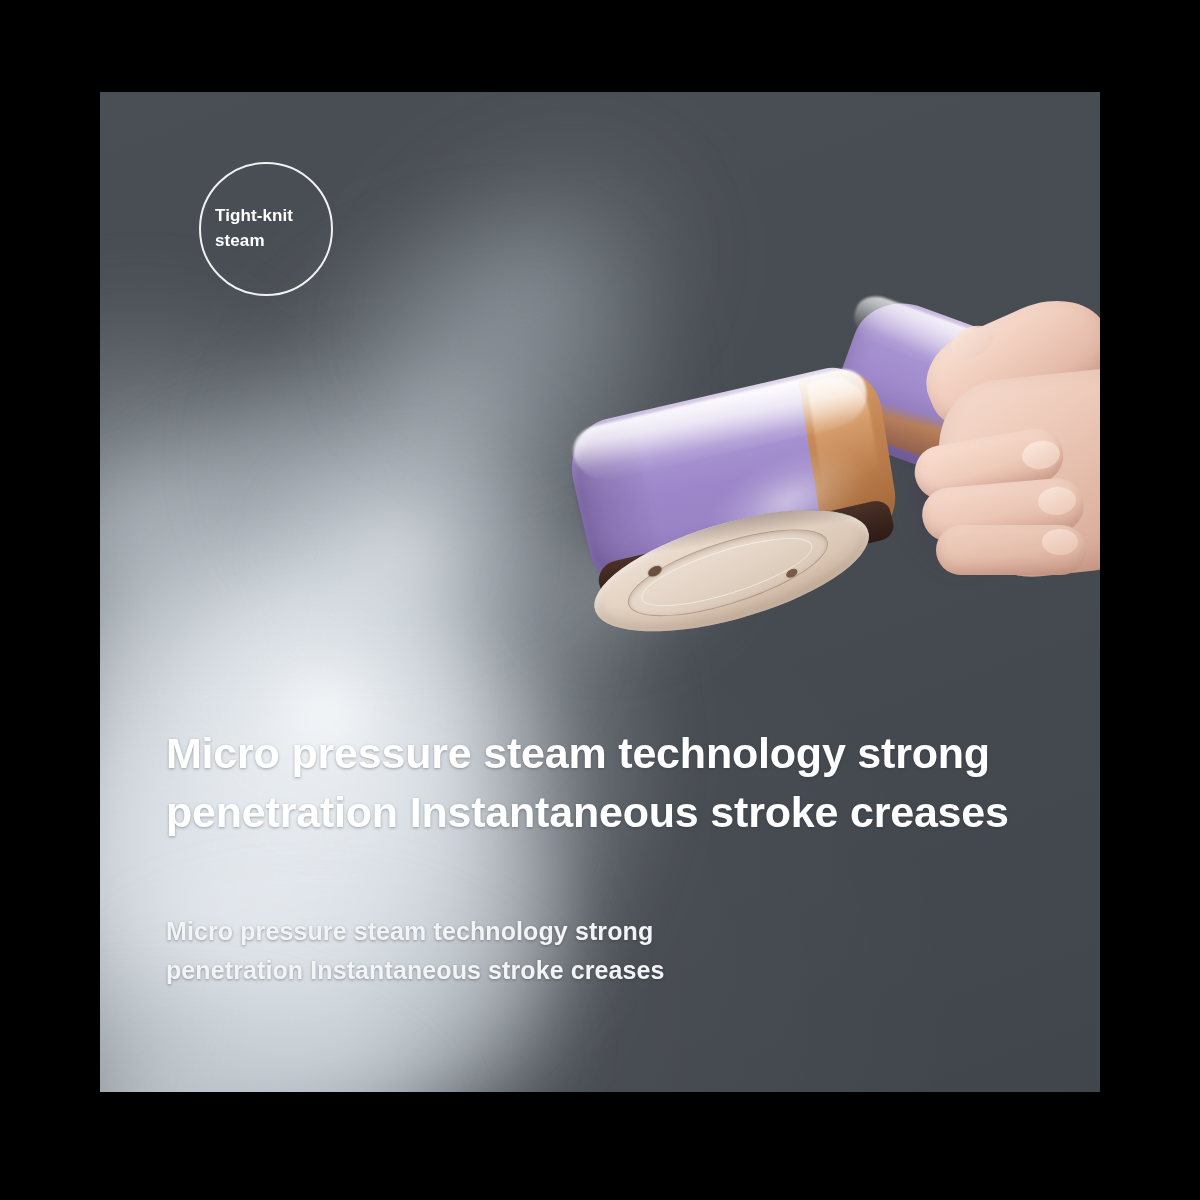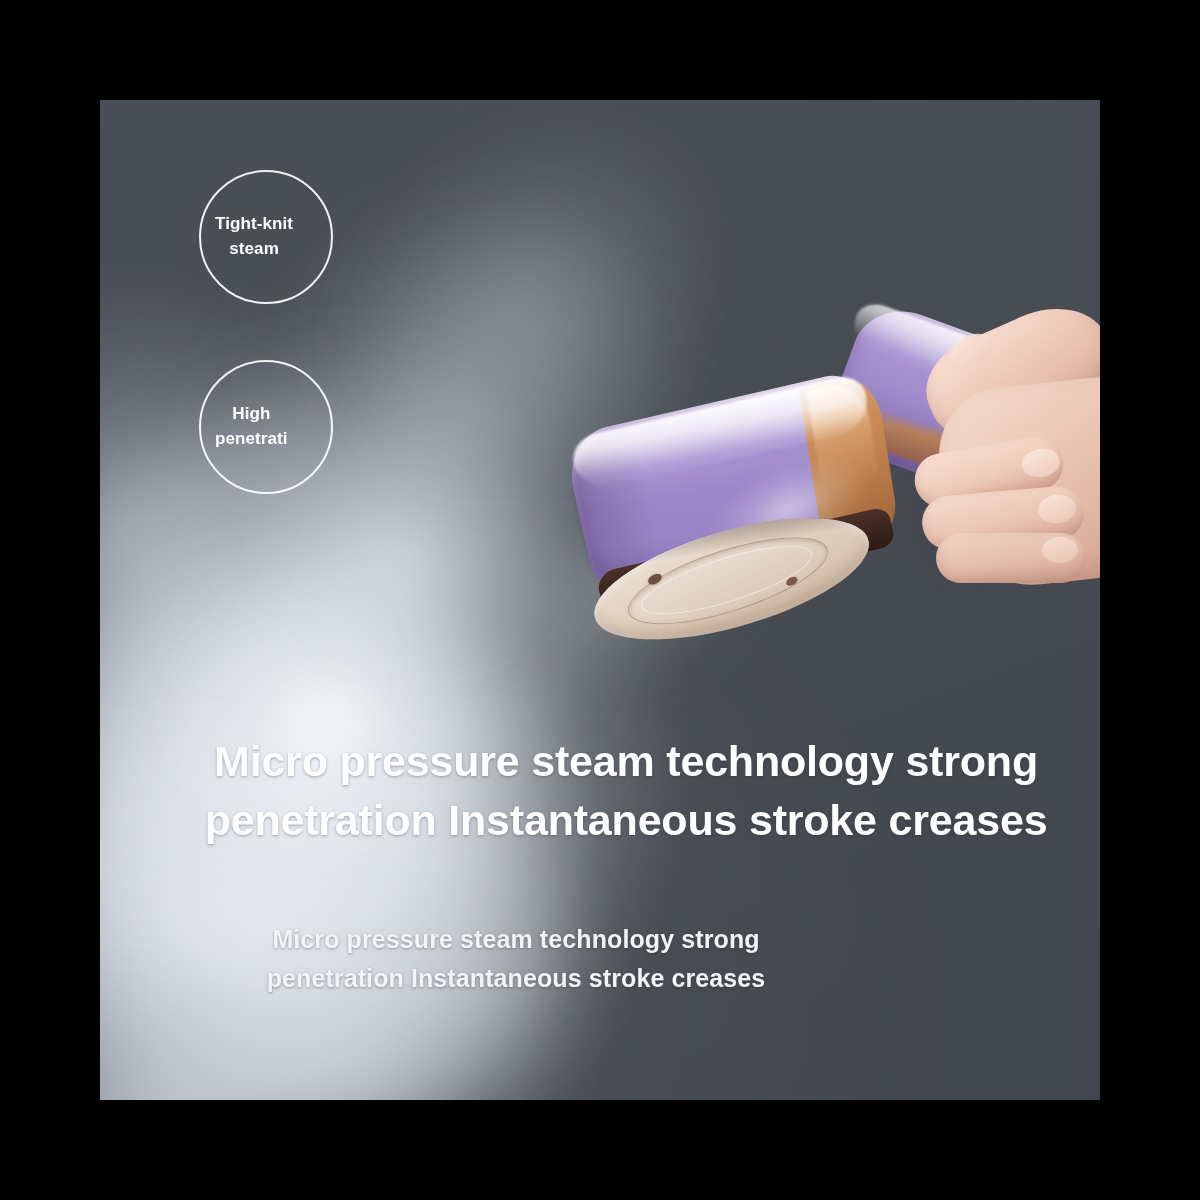--- a/index.html
+++ b/index.html
@@ -2,26 +2,25 @@
 <html><head>
 <meta charset="utf-8">
 <style>
   html,body{margin:0;padding:0;background:#000;}
   body{width:1200px;height:1200px;overflow:hidden;font-family:"Liberation Sans",sans-serif;}
 
   #stage{position:relative;width:1200px;height:1200px;background:#000;}
 
   
   #photo{
-    position:absolute;left:100px;top:100px;width:1000px;height:1000px;
+    position:absolute;left:100px;top:92px;width:1000px;height:1000px;
     overflow:hidden;
     background:
       radial-gradient(115% 95% at 18% 92%, rgba(255,255,255,.06) 0%, rgba(255,255,255,0) 60%),
       linear-gradient(160deg,#4a4f55 0%,#474c52 45%,#41464c 100%);
-    text-align: center;
   }
 
   
   .steam{position:absolute;border-radius:50%;pointer-events:none;}
 
   .s1{left:-230px;top:300px;width:820px;height:760px;
       background:radial-gradient(closest-side,rgba(228,233,238,.95) 0%,rgba(220,226,232,.72) 38%,rgba(205,212,219,.34) 64%,rgba(190,198,206,0) 100%);
       filter:blur(26px);transform:rotate(-18deg);}
   .s2{left:-120px;top:430px;width:620px;height:620px;
       background:radial-gradient(closest-side,rgba(243,246,249,.98) 0%,rgba(228,233,238,.7) 42%,rgba(205,212,219,0) 100%);
@@ -279,24 +278,20 @@
         </div>
         <div class="sole-edge-dark"></div>
       </div>
 
     </div>
 
     <div class="badge" id="badge1">
       <span class="badge-text">Tight-knit
 steam</span>
     </div>
-    <div class="badge" id="badge2">
-      <span class="badge-text">High
-penetrati</span>
-    </div>
 
     <div id="headline">Micro pressure steam technology strong
 penetration Instantaneous stroke creases</div>
     <div id="subline">Micro pressure steam technology strong
 penetration Instantaneous stroke creases</div>
 
   </div>
 </div>
 
 </body></html>

